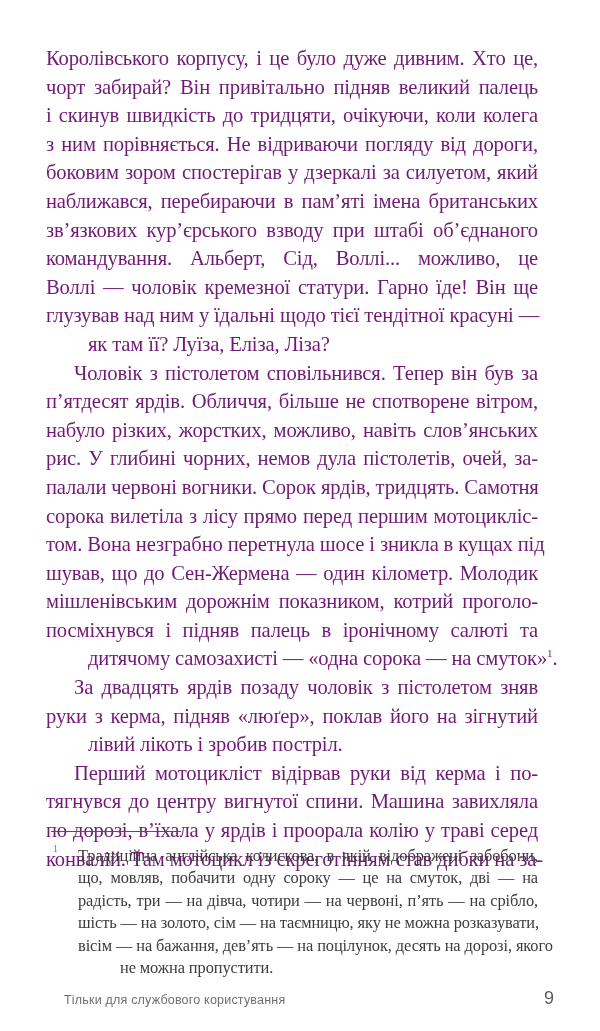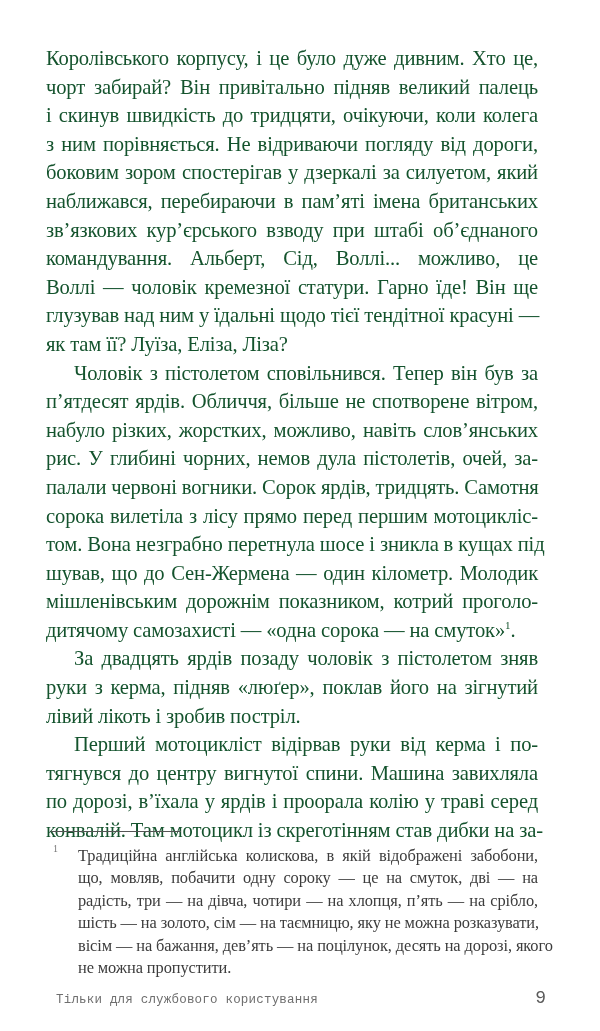--- a/index.html
+++ b/index.html
@@ -17,37 +17,38 @@
     .page {
       position: absolute;
       left: 46px;
       top: 44px;
       width: 492px;
     }
     .body-text {
       font-family: "Liberation Serif", "DejaVu Serif", serif;
       font-size: 20.6px;
       line-height: 28.6px;
-      color: #14532d;
+      color: #701a75;
       text-align: justify;
       letter-spacing: -0.15px;
     }
     .body-text p {
       margin: 0;
       text-indent: 0;
     }
     .line {
       display: block;
       text-align: justify;
       text-align-last: justify;
       white-space: nowrap;
       overflow: visible;
     }
     .line.last {
       text-align-last: left;
+      margin-left: 42px;
     }
     sup.fn-ref {
       font-size: 11px;
       line-height: 0;
       vertical-align: super;
     }
     .footnote-rule {
       position: absolute;
       left: 51px;
       top: 831px;
@@ -74,25 +75,25 @@
       color: #777;
     }
     .footnote .fn-body {
       margin-left: 27px;
     }
     .footnote .line {
       letter-spacing: -0.1px;
     }
     .footer {
       position: absolute;
-      left: 56px;
+      left: 64px;
       top: 988px;
       width: 490px;
       height: 26px;
-      font-family: Liberation Mono, monospace;
+      font-family: Liberation Sans, sans-serif;
       color: #6e6e6e;
     }
     .footer .running-title {
       position: absolute;
       left: 0;
       top: 5px;
       font-size: 12.5px;
       letter-spacing: 0.2px;
       font-weight: 300;
     }
@@ -125,20 +126,21 @@
       <p>
         <span class="line" style="text-indent: 28px;">Чоловік з пістолетом сповільнився. Тепер він був за</span>
         <span class="line">п’ятдесят ярдів. Обличчя, більше не спотворене вітром,</span>
         <span class="line">набуло різких, жорстких, можливо, навіть слов’янських</span>
         <span class="line">рис. У глибині чорних, немов дула пістолетів, очей, за-</span>
         <span class="line">палали червоні вогники. Сорок ярдів, тридцять. Самотня</span>
         <span class="line">сорока вилетіла з лісу прямо перед першим мотоцикліс-</span>
         <span class="line">том. Вона незграбно перетнула шосе і зникла в кущах під</span>
         <span class="line">шував, що до Сен-Жермена — один кілометр. Молодик</span>
         <span class="line">мішленівським дорожнім показником, котрий проголо-</span>
+        <span class="line">посміхнувся і підняв палець в іронічному салюті та</span>
         <span class="line last">дитячому самозахисті — «одна сорока — на смуток»<sup class="fn-ref">1</sup>.</span>
       </p>
       <p>
         <span class="line" style="text-indent: 28px;">За двадцять ярдів позаду чоловік з пістолетом зняв</span>
         <span class="line">руки з керма, підняв «люґер», поклав його на зігнутий</span>
         <span class="line last">лівий лікоть і зробив постріл.</span>
       </p>
       <p>
         <span class="line" style="text-indent: 28px;">Перший мотоцикліст відірвав руки від керма і по-</span>
         <span class="line">тягнувся до центру вигнутої спини. Машина завихляла</span>
@@ -148,21 +150,21 @@
     </div>
 </div>
 
 <div class="footnote-rule"></div>
 
 <div class="footnote">
   <span class="fn-num">1</span>
   <div class="fn-body" id="fn-body">
       <span class="line">Традиційна англійська колискова, в якій відображені забобони,</span>
       <span class="line">що, мовляв, побачити одну сороку — це на смуток, дві — на</span>
-      <span class="line">радість, три — на дівча, чотири — на хлопця, п’ять — на срібло,</span>
+      <span class="line">радість, три — на дівча, чотири — на червоні, п’ять — на срібло,</span>
       <span class="line">шість — на золото, сім — на таємницю, яку не можна розказувати,</span>
       <span class="line">вісім — на бажання, дев’ять — на поцілунок, десять на дорозі, якого</span>
       <span class="line last">не можна пропустити.</span>
     </div>
 </div>
 
 <div class="footer">
   <span class="running-title">Тільки для службового користування</span>
   <span class="page-number">9</span>
 </div>

